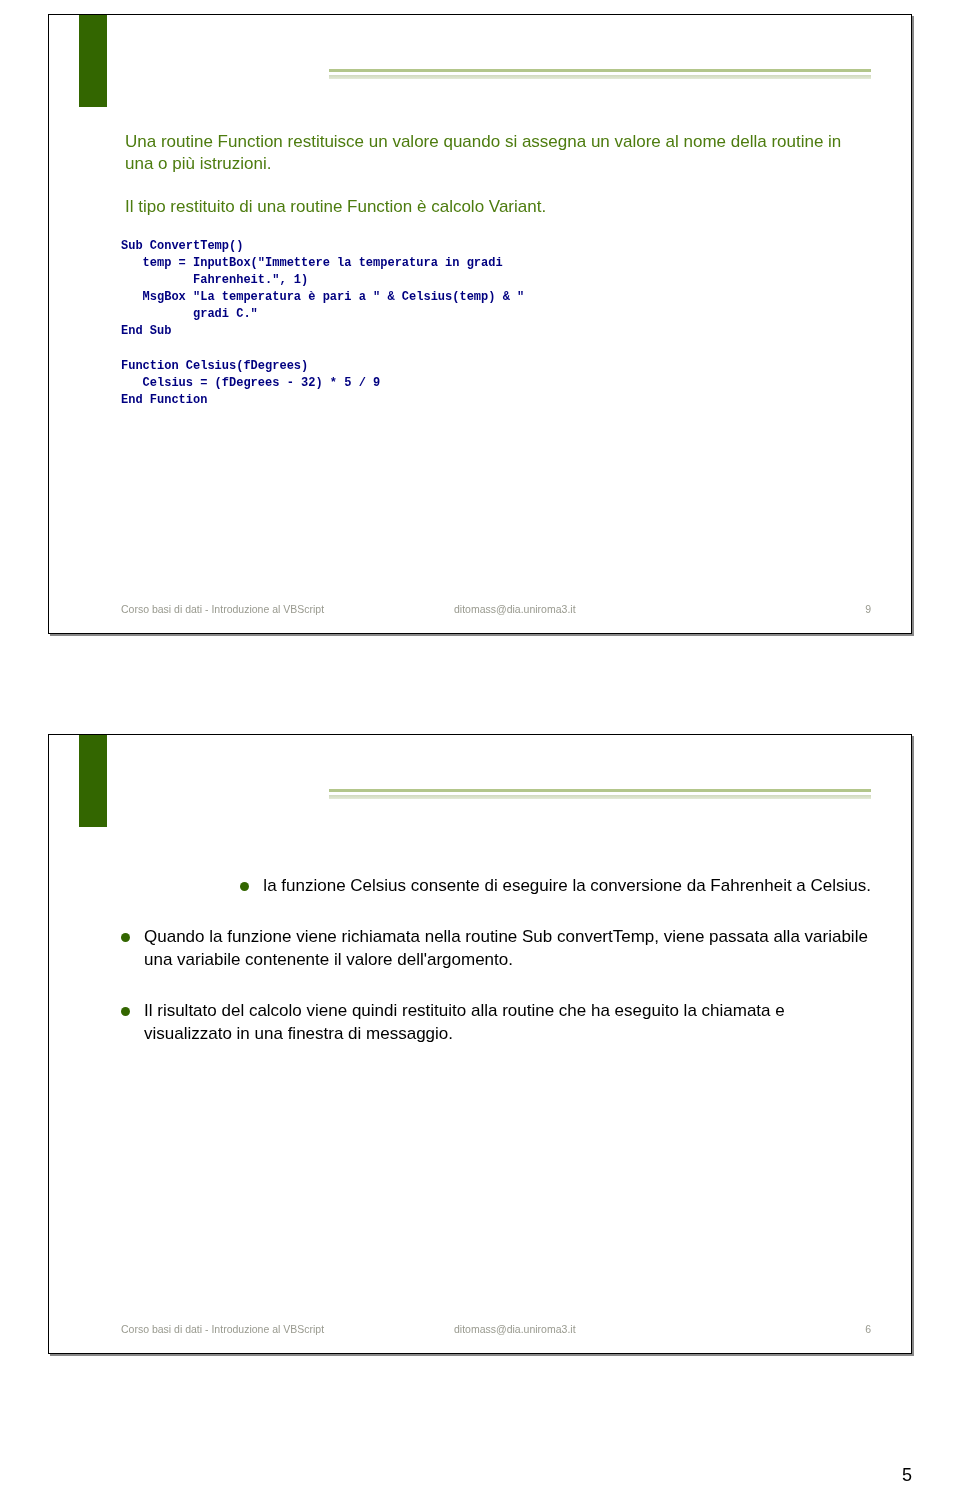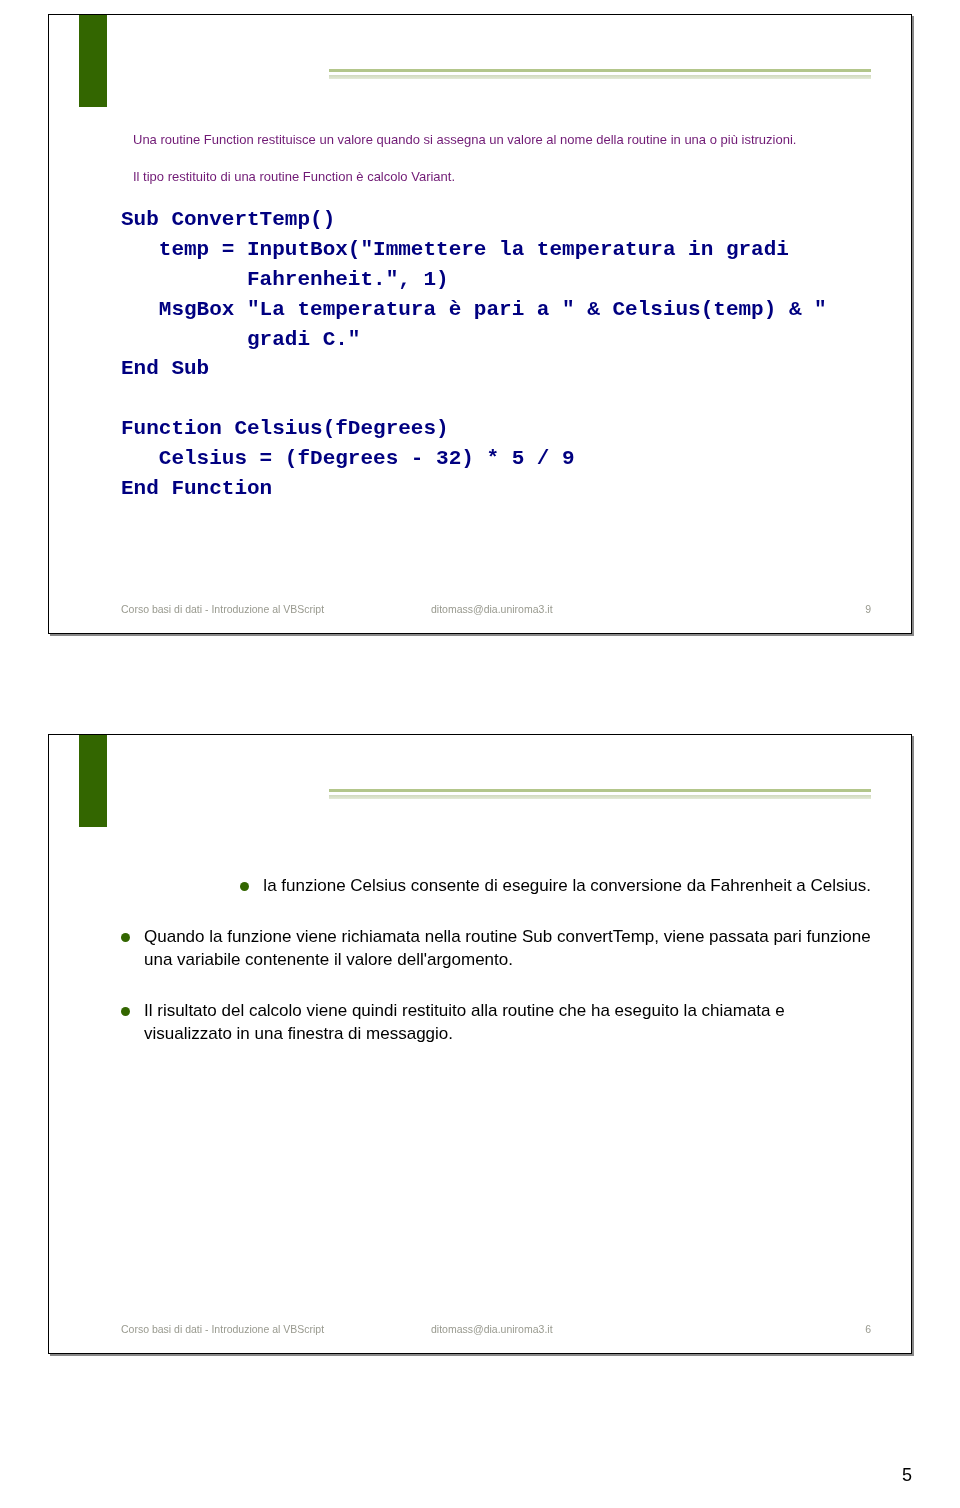--- a/index.html
+++ b/index.html
@@ -50,54 +50,55 @@
     height: 4px;
     background: linear-gradient(to bottom, #d0d9bd 0%, #e4ead6 100%);
   }
   .slide-content {
     position: absolute;
     left: 72px;
     right: 40px;
     top: 116px;
   }
   .body-text {
-    font-size: 13px;
-    color: #701a75;
+    font-size: 17px;
+    color: #4d7c0f;
     line-height: 1.32;
-    margin: 0 0 20px 12px;
+    margin: 0 0 20px 4px;
   }
   .esempio {
     font-size: 17px;
     color: #cc0000;
     font-weight: bold;
     margin: 0 0 4px 0;
   }
   .esempio-colon {
     color: #000080;
     font-size: 20px;
     font-family: "Courier New", monospace;
     font-weight: bold;
   }
   .code {
     font-family: "Courier New", monospace;
-    font-size: 21px;
+    font-size: 12px;
     font-weight: bold;
     color: #000080;
     line-height: 1.42;
     white-space: pre;
     margin: 0;
   }
   .footer {
     position: absolute;
     left: 72px;
     right: 40px;
     bottom: 18px;
     font-size: 10.5px;
     color: #999a8f;
     display: flex;
+    gap: 23px;
   }
   .footer .col1 { flex: 0 0 310px; }
   .footer .col2 { flex: 1 1 auto; }
   .footer .col3 { flex: 0 0 40px; text-align: right; }
   .bullets {
     padding-left: 0;
   }
   .bullet-row {
     display: flex;
     align-items: flex-start;
@@ -164,21 +165,21 @@
     <div class="rule-bottom"></div>
 
     <div class="slide-content" style="top:140px;">
       <div class="bullets">
         <div class="bullet-row">
           <div class="bullet-dot"></div>
           <div class="bullet-text">la funzione Celsius consente di eseguire la conversione da Fahrenheit a Celsius.</div>
         </div>
         <div class="bullet-row">
           <div class="bullet-dot"></div>
-          <div class="bullet-text">Quando la funzione viene richiamata nella routine Sub convertTemp, viene passata pari funzione una variabile contenente il valore dell'argomento.</div>
+          <div class="bullet-text">Quando la funzione viene richiamata nella routine Sub convertTemp, viene passata alla variabile una variabile contenente il valore dell'argomento.</div>
         </div>
         <div class="bullet-row">
           <div class="bullet-dot"></div>
           <div class="bullet-text">Il risultato del calcolo viene quindi restituito alla routine che ha eseguito la chiamata e visualizzato in una finestra di messaggio.</div>
         </div>
       </div>
     </div>
 
     <div class="footer">
       <span class="col1">Corso basi di dati - Introduzione al VBScript</span>

